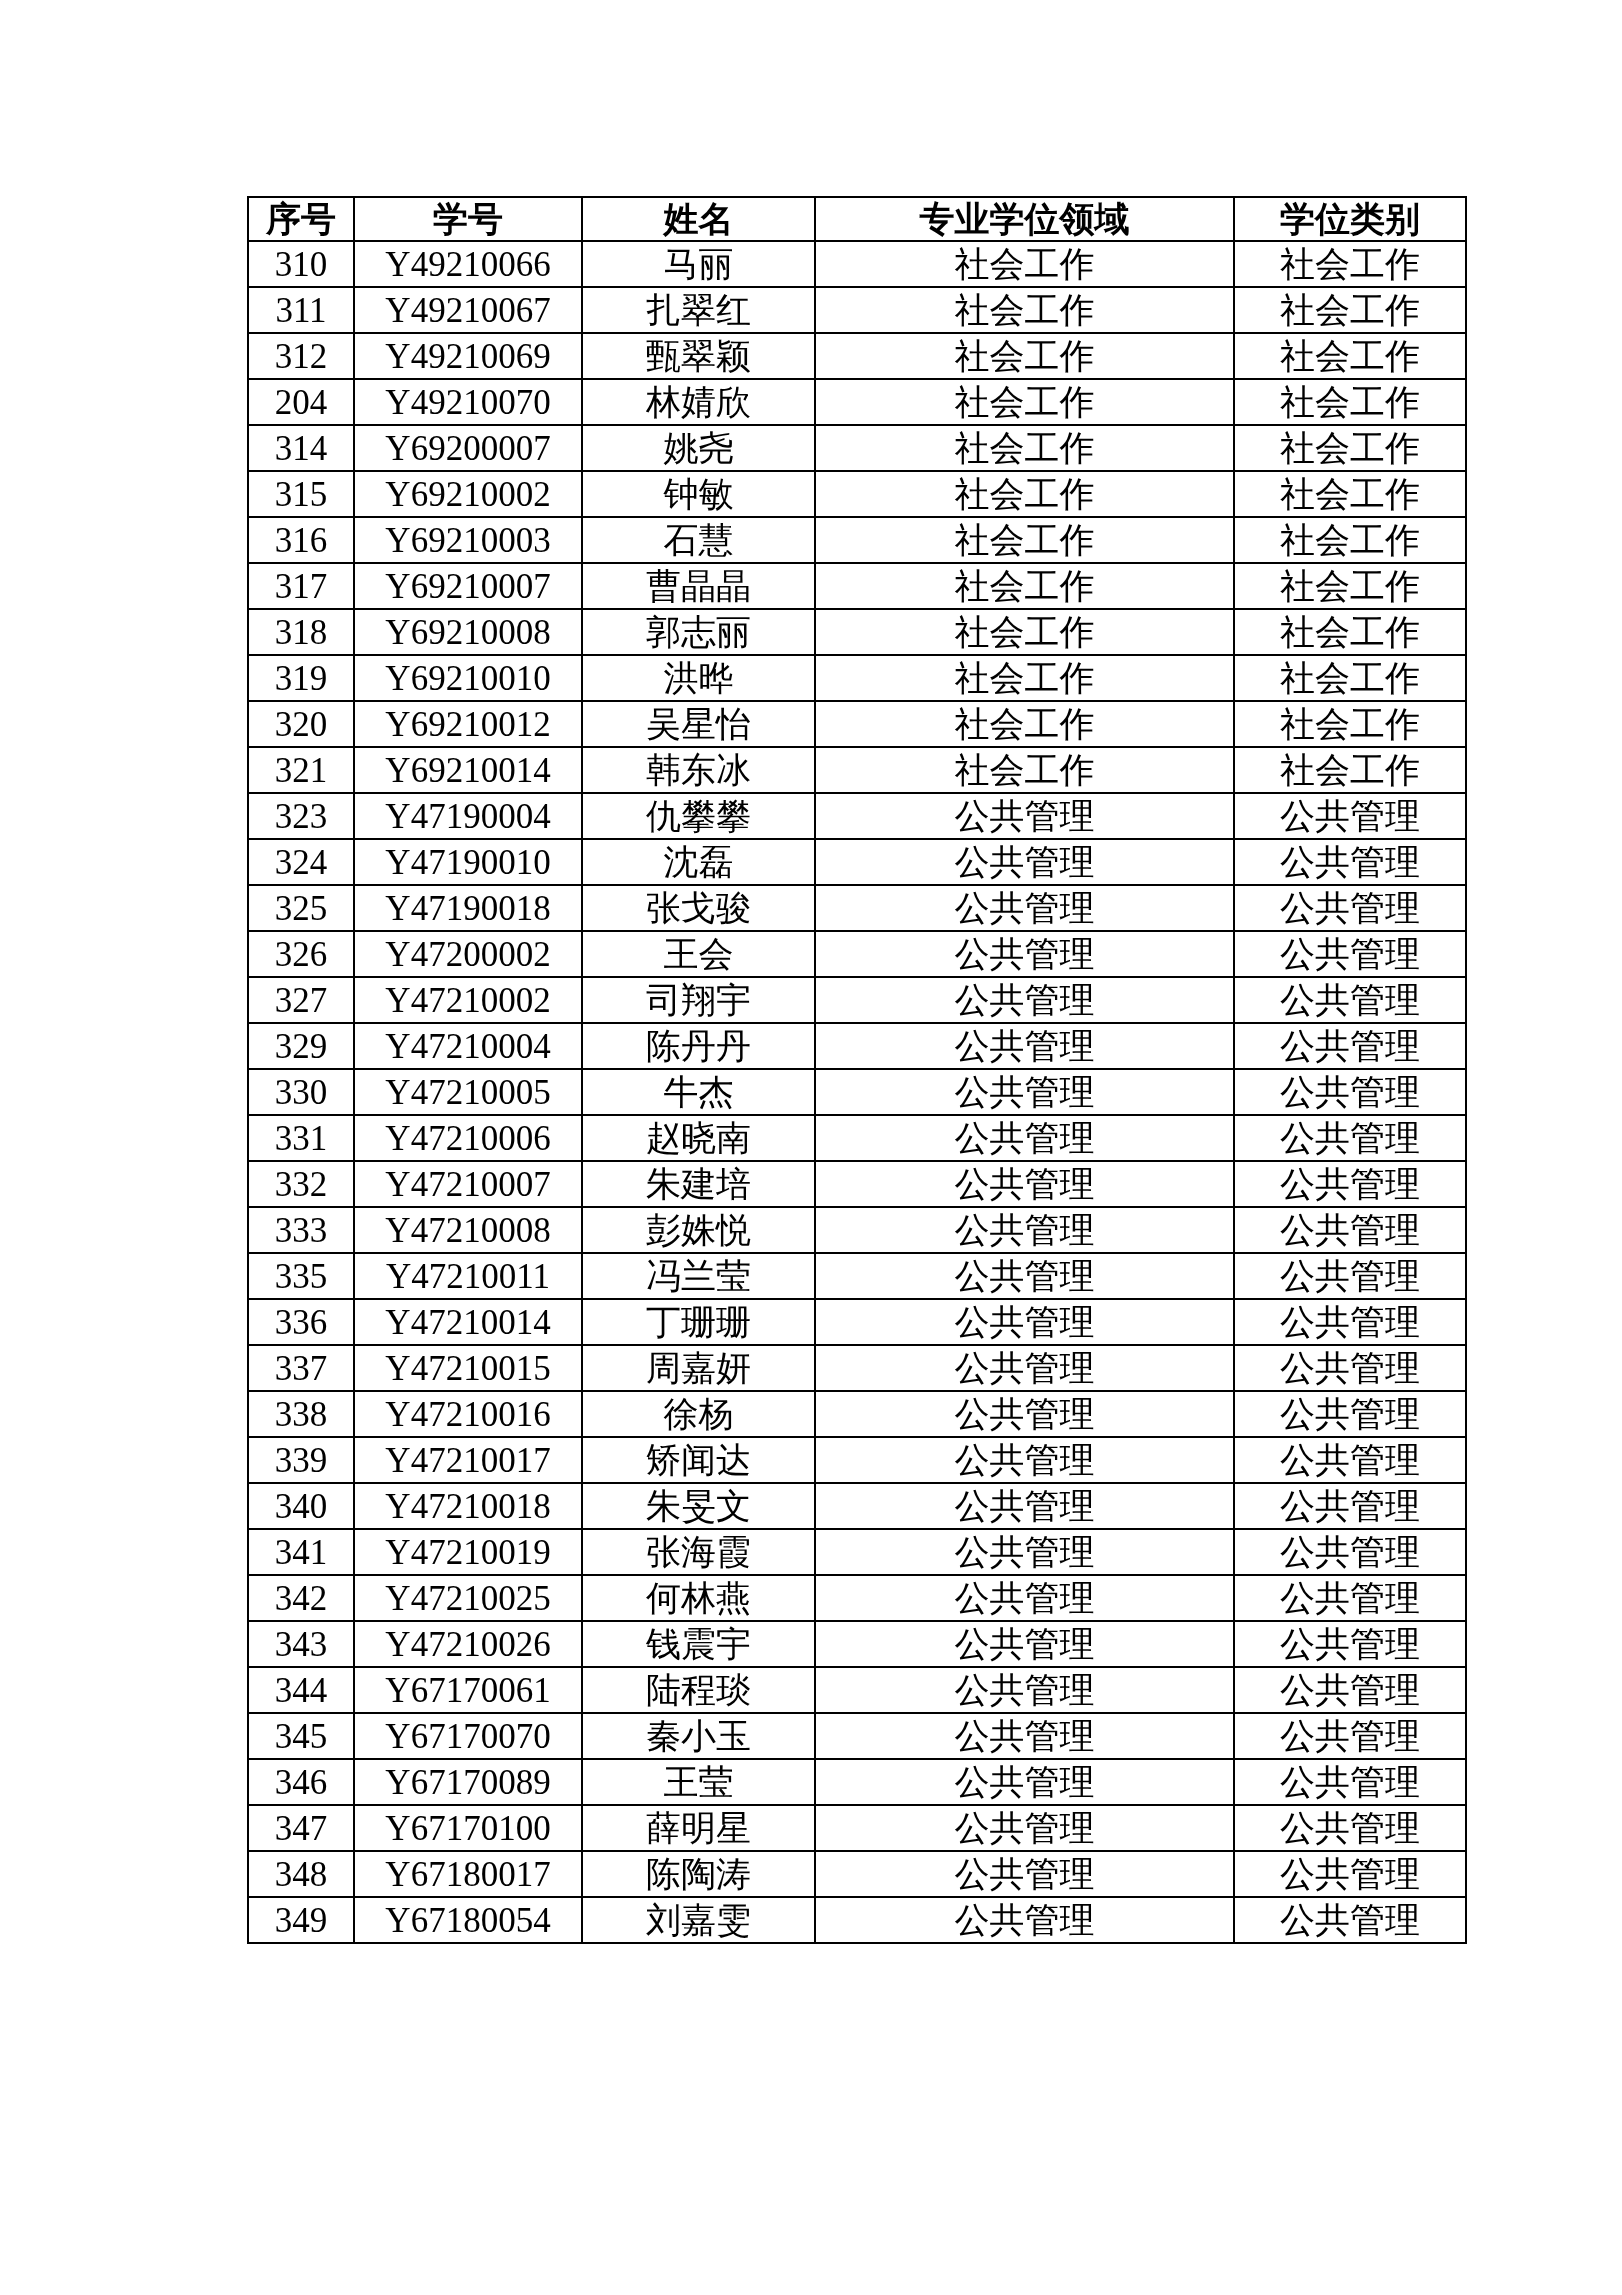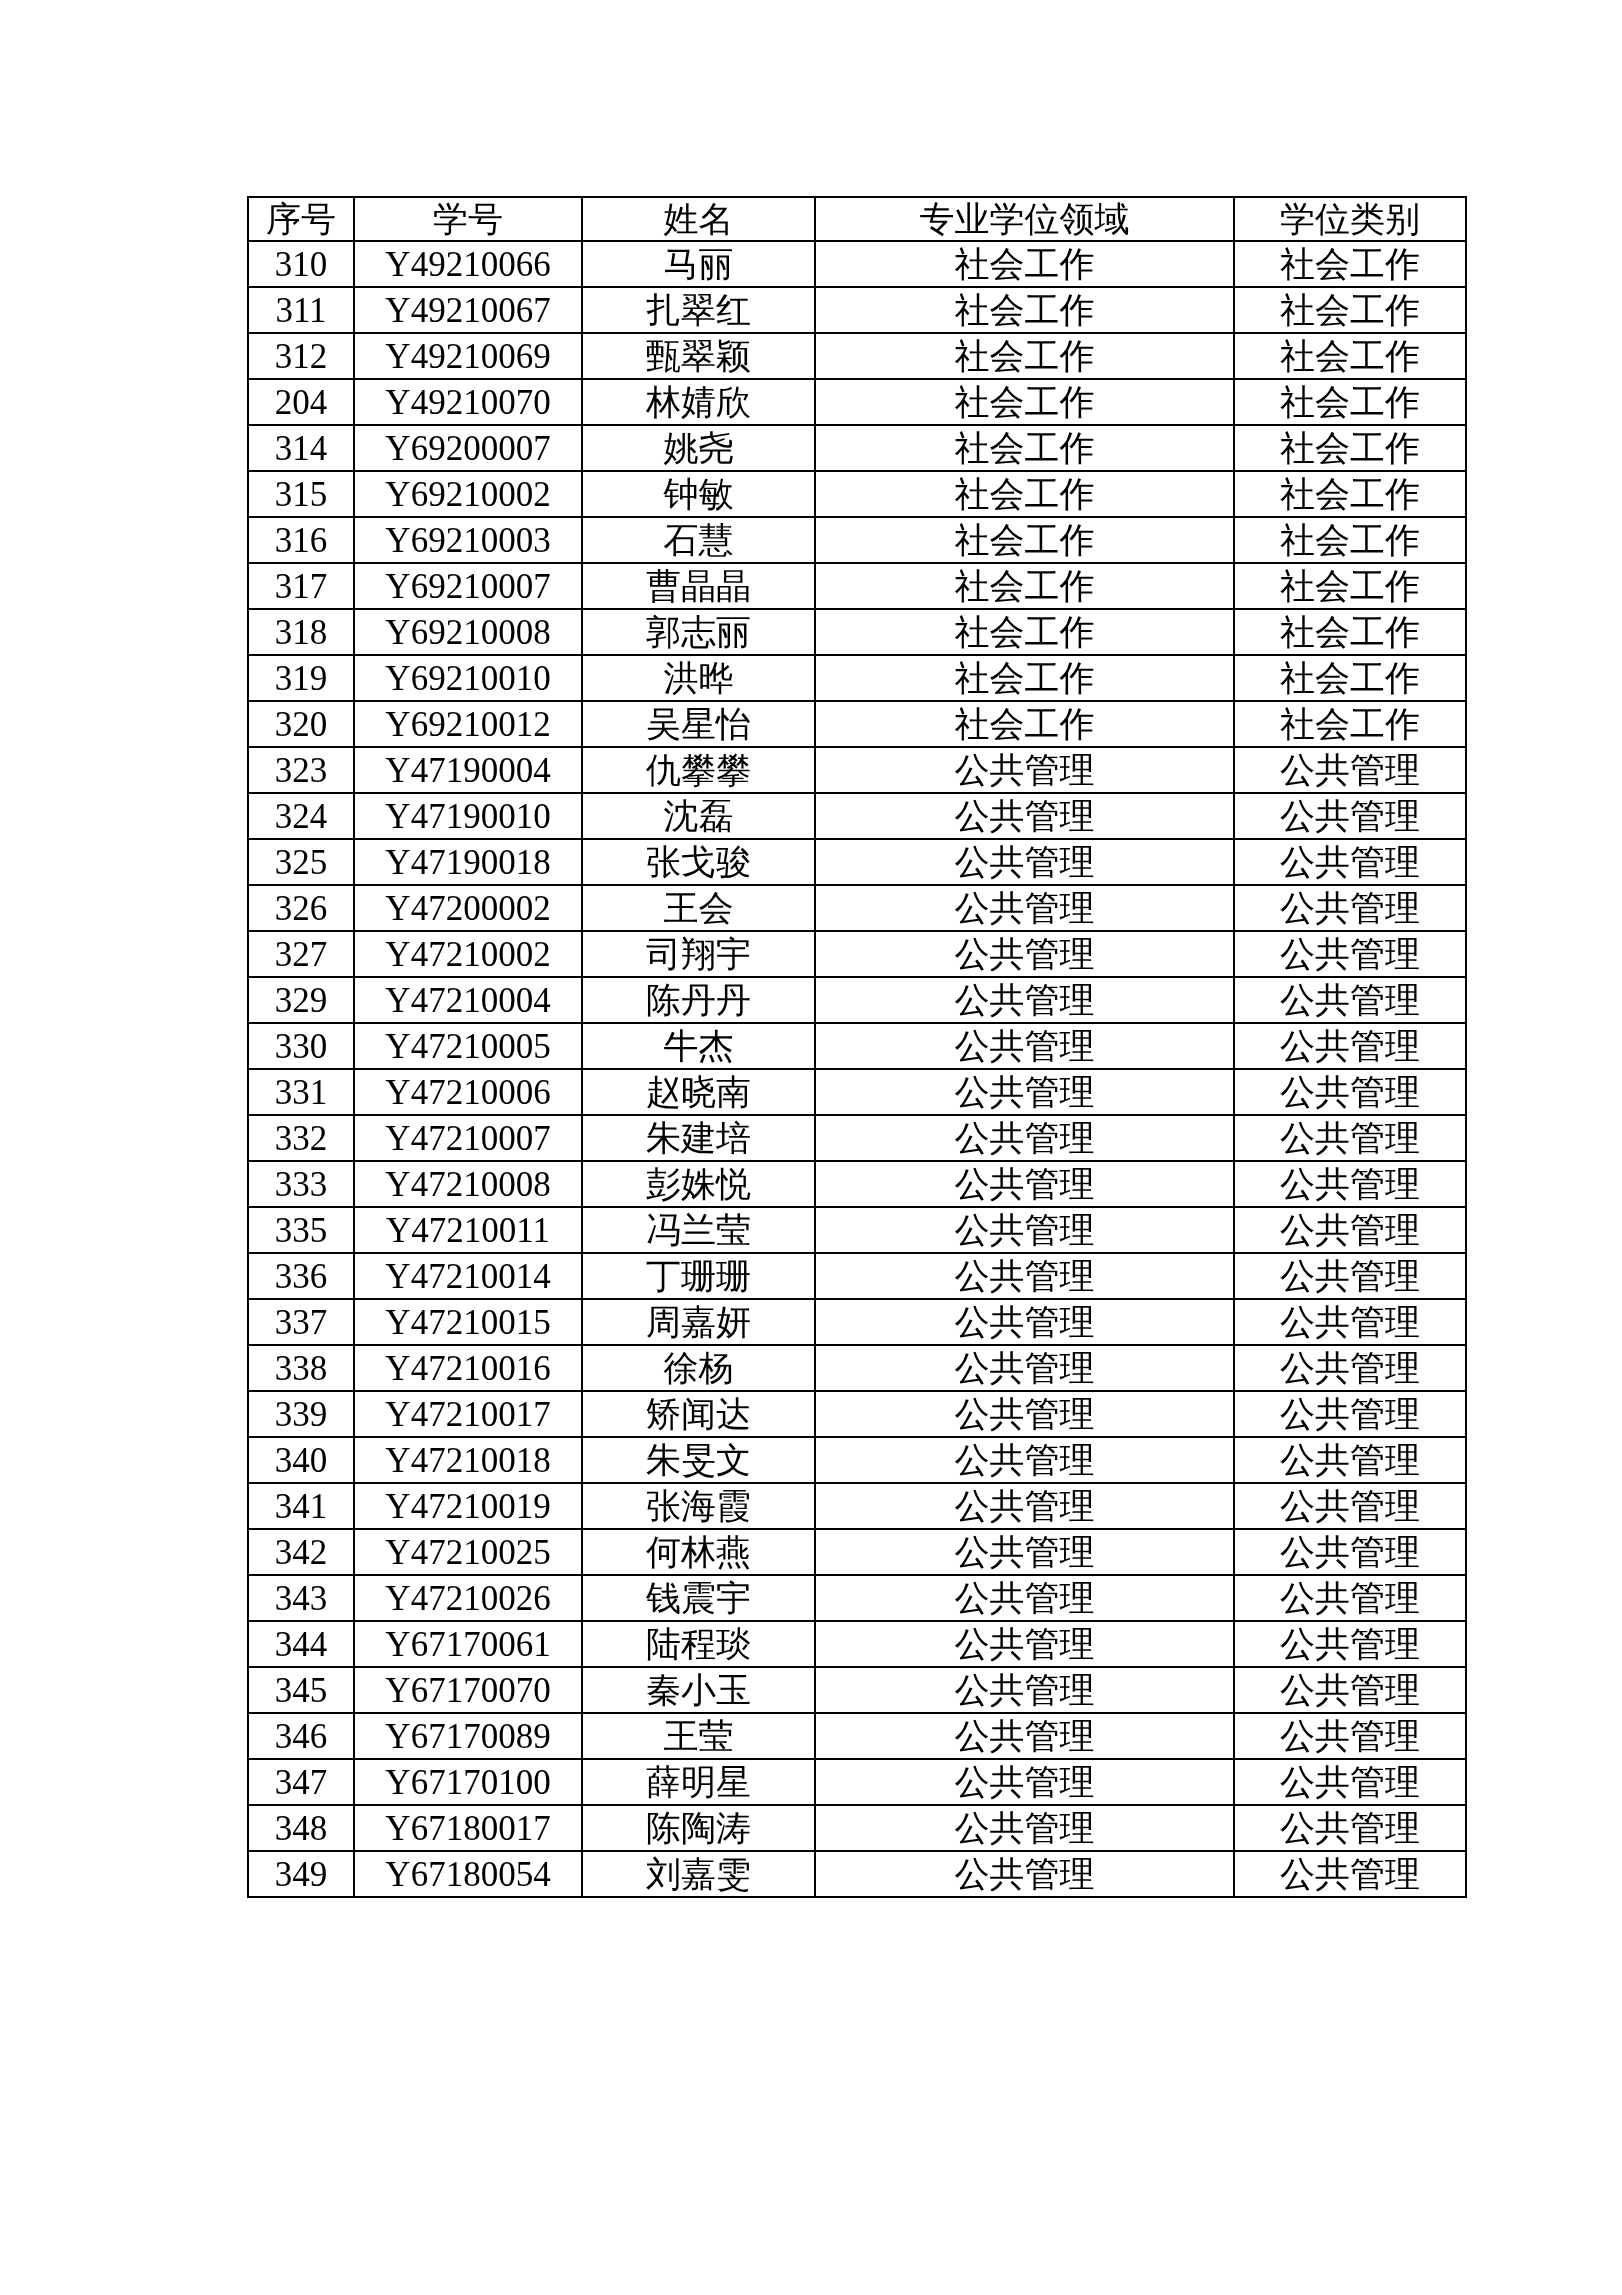--- a/index.html
+++ b/index.html
@@ -36,21 +36,21 @@
     padding: 0;
     text-align: center;
     vertical-align: middle;
     height: 44px;
     font-size: 35px;
     line-height: 1;
     white-space: nowrap;
     overflow: hidden;
   }
   .roster-table th {
-    font-weight: normal;
+    font-weight: bold;
     height: 42px;
   }
   .roster-table td.num {
     font-family: "Liberation Serif", "DejaVu Serif", serif;
   }
 </style>
 </head>
 <body>
 
 <table class="roster-table">
@@ -142,20 +142,27 @@
         <td>社会工作</td>
       </tr>
       <tr>
         <td class="num">320</td>
         <td class="num">Y69210012</td>
         <td>吴星怡</td>
         <td>社会工作</td>
         <td>社会工作</td>
       </tr>
       <tr>
+        <td class="num">321</td>
+        <td class="num">Y69210014</td>
+        <td>韩东冰</td>
+        <td>社会工作</td>
+        <td>社会工作</td>
+      </tr>
+      <tr>
         <td class="num">323</td>
         <td class="num">Y47190004</td>
         <td>仇攀攀</td>
         <td>公共管理</td>
         <td>公共管理</td>
       </tr>
       <tr>
         <td class="num">324</td>
         <td class="num">Y47190010</td>
         <td>沈磊</td>

